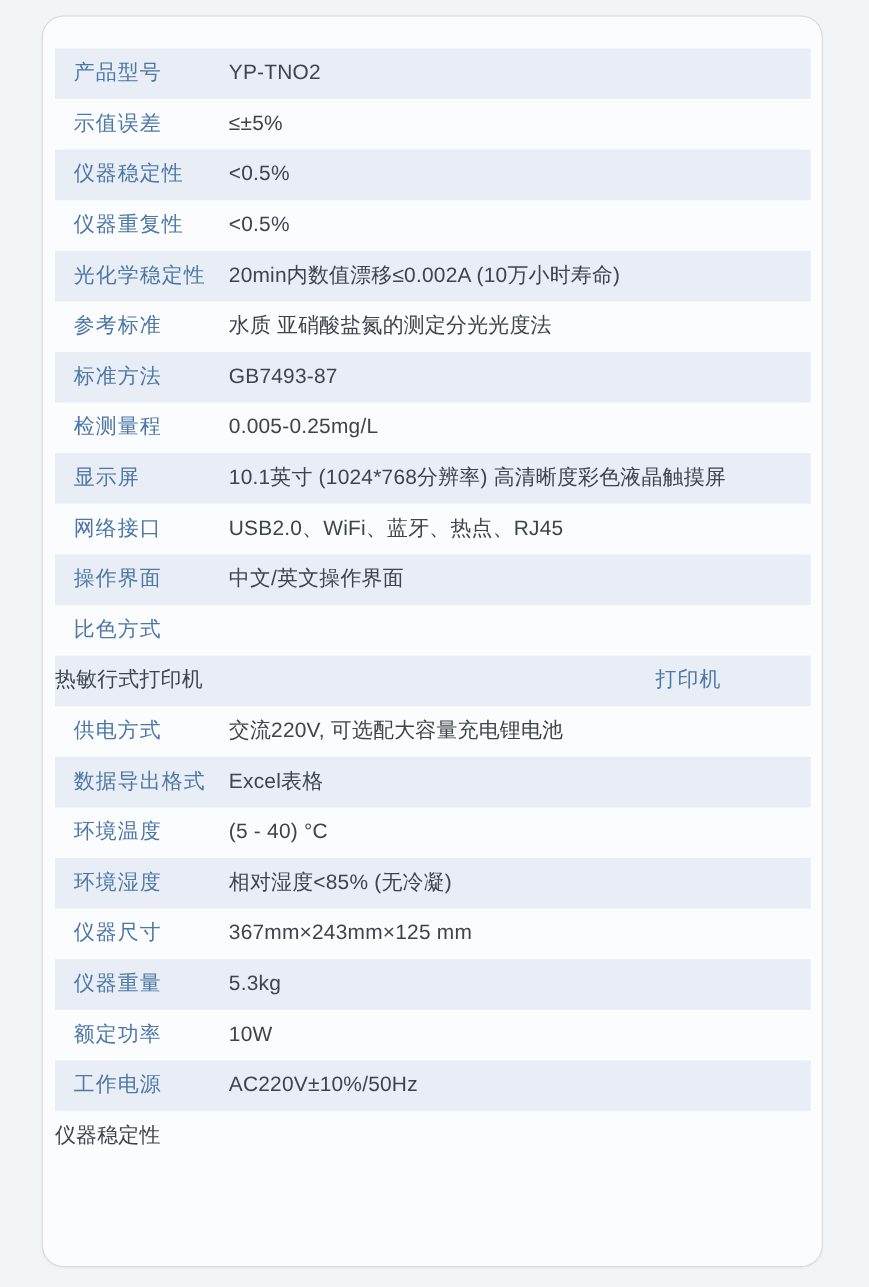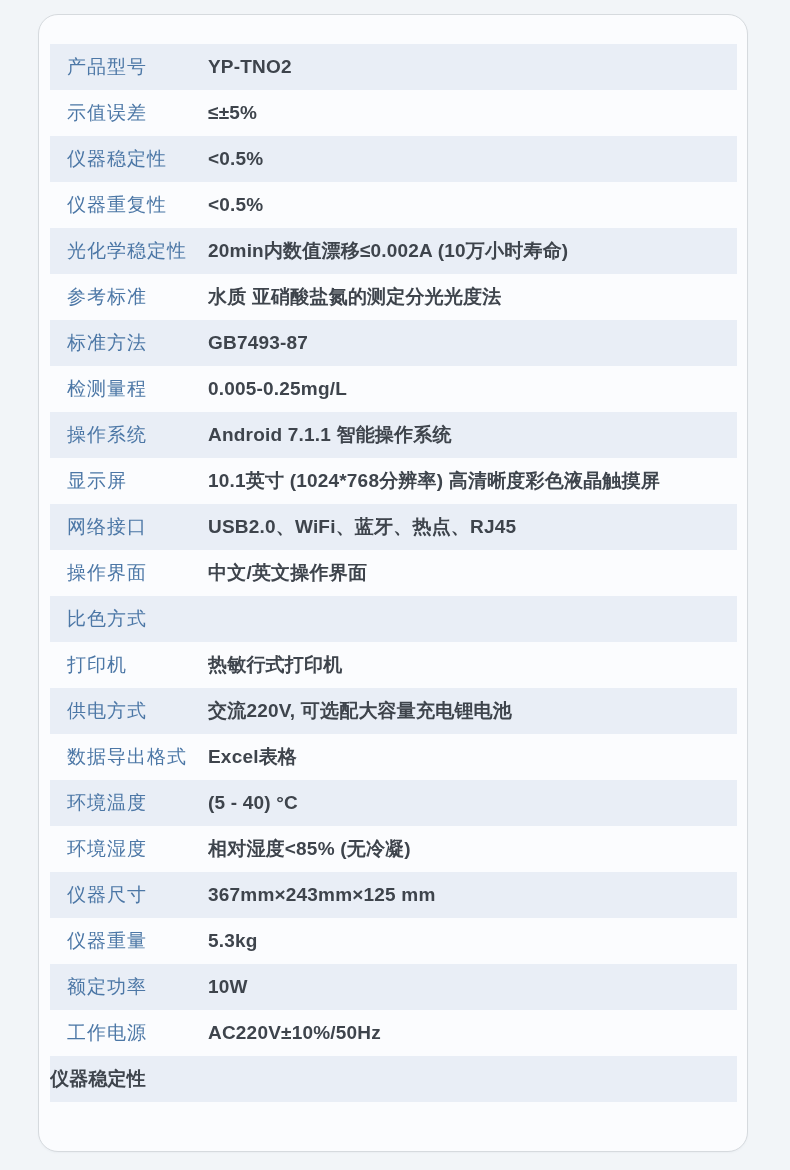--- a/index.html
+++ b/index.html
@@ -51,21 +51,20 @@
     padding-left:17px;
     color:var(--label-color);
     letter-spacing:1px;
     flex:0 0 auto;
   }
   .value{
     flex:1 1 auto;
     color:var(--value-color);
     letter-spacing:0.2px;
     padding-right:4px;
-    font-weight:bold;
   }
 </style>
 </head>
 <body>
 
 <div class="card">
   <div class="rows" id="rows-container">
   <div class="row">
     <div class="cell label">产品型号</div>
     <div class="cell value">YP-TNO2</div>
@@ -99,24 +98,20 @@
   <div class="row">
     <div class="cell label">标准方法</div>
     <div class="cell value">GB7493-87</div>
   </div>
 
   <div class="row">
     <div class="cell label">检测量程</div>
     <div class="cell value">0.005-0.25mg/L</div>
   </div>
 
-  <div class="row">
-    <div class="cell label">操作系统</div>
-    <div class="cell value">Android 7.1.1 智能操作系统</div>
-  </div>
 
   <div class="row">
     <div class="cell label">显示屏</div>
     <div class="cell value">10.1英寸 (1024*768分辨率) 高清晰度彩色液晶触摸屏</div>
   </div>
 
   <div class="row">
     <div class="cell label">网络接口</div>
     <div class="cell value">USB2.0、WiFi、蓝牙、热点、RJ45</div>
   </div>
@@ -124,22 +119,22 @@
   <div class="row">
     <div class="cell label">操作界面</div>
     <div class="cell value">中文/英文操作界面</div>
   </div>
 
   <div class="row">
     <div class="cell label">比色方式</div>
   </div>
 
   <div class="row">
+    <div class="cell value">热敏行式打印机</div>
     <div class="cell label">打印机</div>
-    <div class="cell value">热敏行式打印机</div>
   </div>
 
   <div class="row">
     <div class="cell label">供电方式</div>
     <div class="cell value">交流220V, 可选配大容量充电锂电池</div>
   </div>
 
   <div class="row">
     <div class="cell label">数据导出格式</div>
     <div class="cell value">Excel表格</div>

